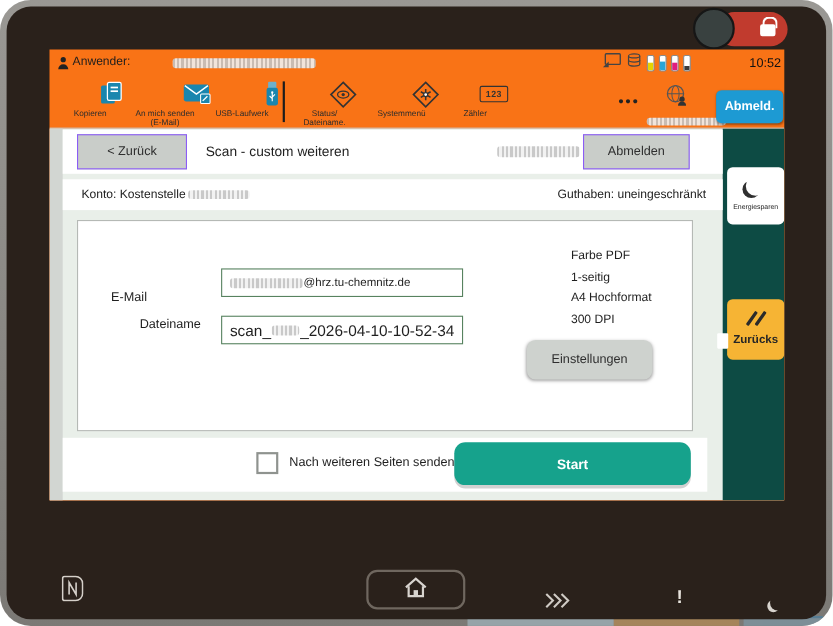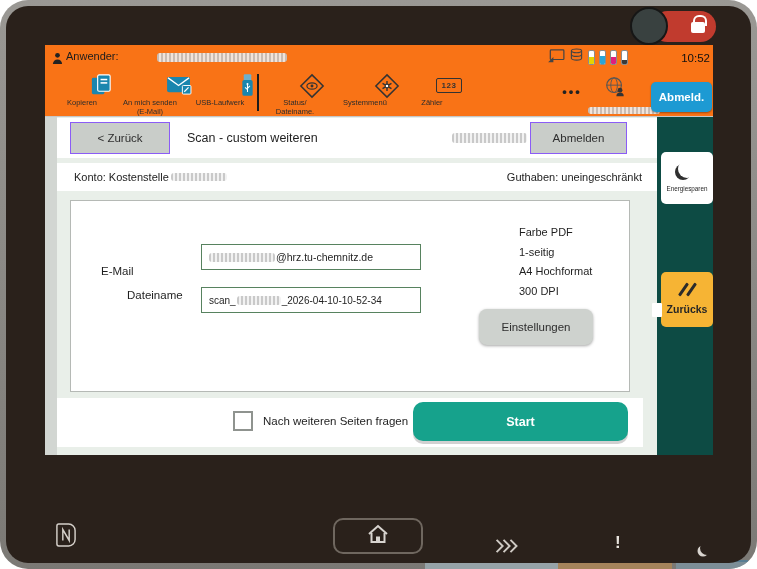--- a/index.html
+++ b/index.html
@@ -258,39 +258,39 @@
       </div>
 
       <div class="card">
         <div class="fld-label" style="top:64px;">E-Mail</div>
         <div class="fld-input" style="top:43px;">
           <span class="rd" style="width:66px;height:9px;"></span>
           <span>@hrz.tu-chemnitz.de</span>
         </div>
 
         <div class="fld-label" style="top:88px;padding-left:26px;">Dateiname</div>
-        <div class="fld-input" style="top:86px;font-size:10px;align-items:center;">
+        <div class="fld-input" style="top:86px;font-size:14px;align-items:center;">
           <span>scan_</span>
           <span class="rd" style="width:44px;height:9px;"></span>
           <span>_2026-04-10-10-52-34</span>
         </div>
 
         <div class="info-col">
           <div>Farbe PDF</div>
           <div>1-seitig</div>
           <div>A4 Hochformat</div>
           <div>300 DPI</div>
         </div>
 
         <div class="btn-settings">Einstellungen</div>
       </div>
 
       <div class="bottom-row">
         <div class="chk"></div>
-        <div class="chk-label">Nach weiteren Seiten fragen</div>
+        <div class="chk-label">Nach weiteren Seiten senden</div>
         <div class="btn-start">Start</div>
       </div>
 
       <div class="energy-card">
         <div class="moon"></div>
         <div class="energy-label">Energiesparen</div>
       </div>
 
       <div class="reset-card">
         <div class="slashes">

